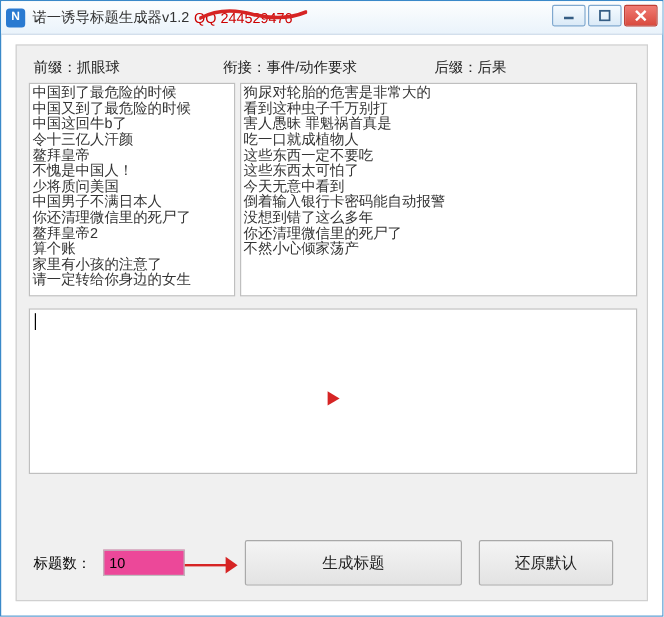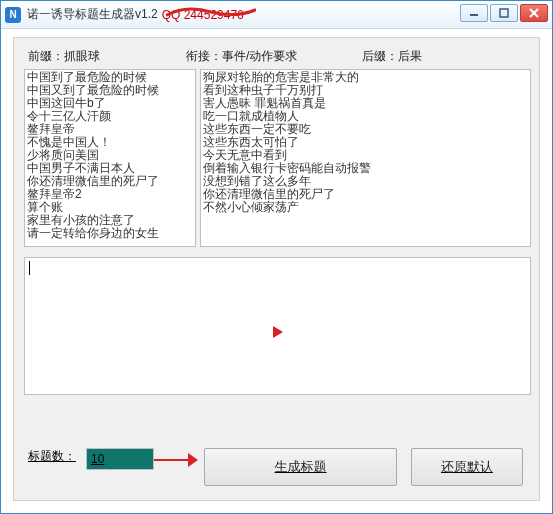--- a/index.html
+++ b/index.html
@@ -112,31 +112,30 @@
   .red-tri {
     position:absolute;
     left:248px; top:68px;
     width:0;height:0;
     border-top:6px solid transparent;
     border-bottom:6px solid transparent;
     border-left:10px solid #d62424;
   }
   .bottom-row {
     position:absolute;
-    left:10px; right:16px; bottom:10px;
+    left:10px; right:28px; bottom:10px;
     display:flex;
-    align-items:flex-start;
+    align-items:center;
     height:42px;
-    text-decoration:underline;
   }
   .count-label { margin-left:4px; margin-right:10px; }
   .count-input {
     width:68px; height:22px;
     border:1px solid #bfbfbf;
-    background:#0f766e;
+    background:#ec4899;
     padding:2px 4px;
     font-family:inherit;
     font-size:12px;
   }
   .red-arrow {
     width:46px;
     display:flex;align-items:center;justify-content:flex-end;
     position:relative;
     height:20px;
   }

